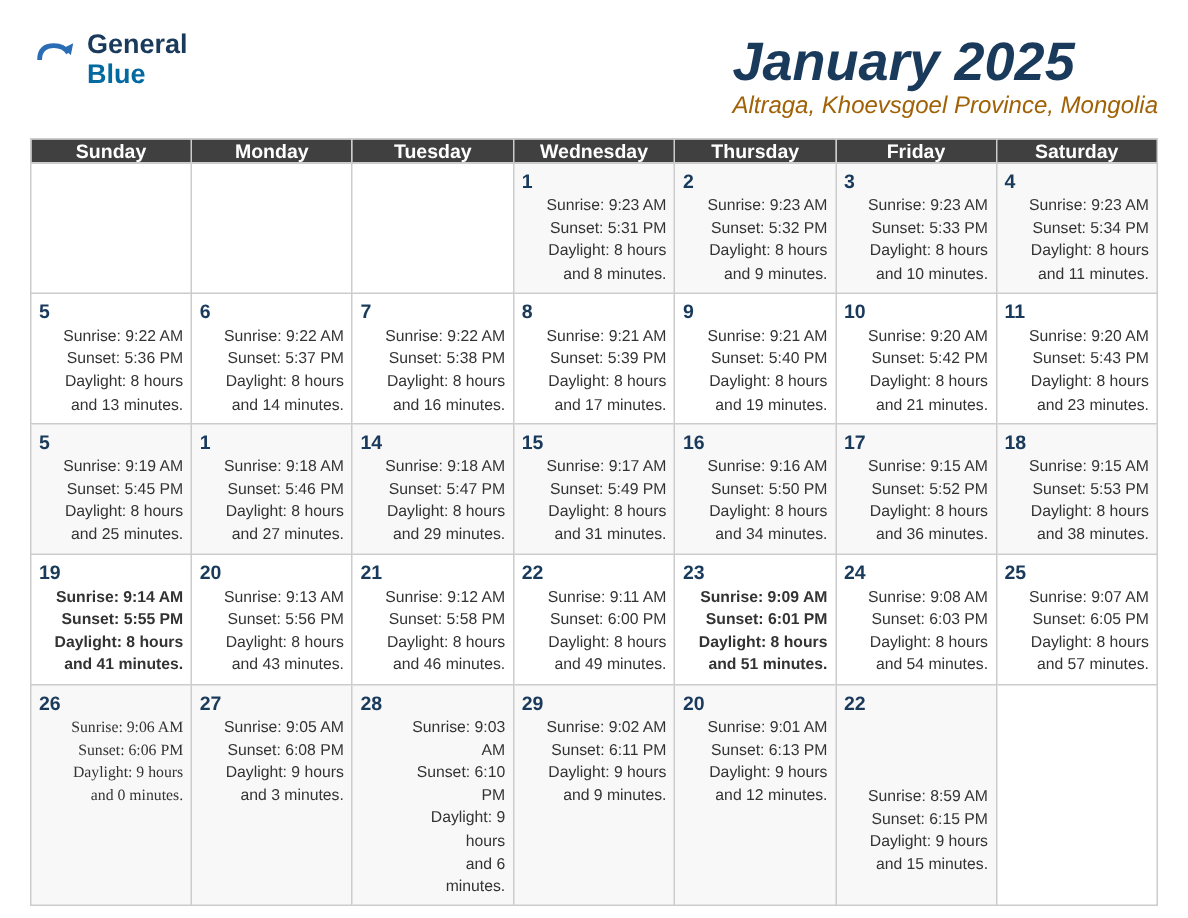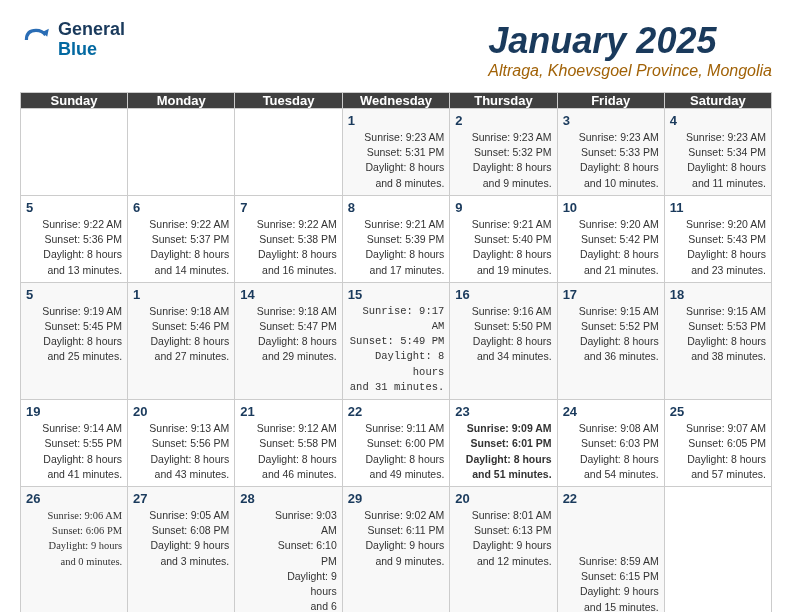--- a/index.html
+++ b/index.html
@@ -223,21 +223,21 @@
         </td>
         <td>
           <span class="day-num">14</span>
           <div class="day-info" style="white-space: pre-line;">Sunrise: 9:18 AM
 Sunset: 5:47 PM
 Daylight: 8 hours
 and 29 minutes.</div>
         </td>
         <td>
           <span class="day-num">15</span>
-          <div class="day-info" style="white-space: pre-line; font-family: Liberation Mono, monospace;">Sunrise: 9:17 AM
+          <div class="day-info" style="white-space: pre-line;">Sunrise: 9:17 AM
 Sunset: 5:49 PM
 Daylight: 8 hours
 and 31 minutes.</div>
         </td>
         <td>
           <span class="day-num">16</span>
           <div class="day-info" style="white-space: pre-line;">Sunrise: 9:16 AM
 Sunset: 5:50 PM
 Daylight: 8 hours
 and 34 minutes.</div>
@@ -253,21 +253,21 @@
           <span class="day-num">18</span>
           <div class="day-info" style="white-space: pre-line;">Sunrise: 9:15 AM
 Sunset: 5:53 PM
 Daylight: 8 hours
 and 38 minutes.</div>
         </td>
       </tr>
       <tr>
         <td>
           <span class="day-num">19</span>
-          <div class="day-info" style="white-space: pre-line;">Sunrise: 9:14 AM
+          <div class="day-info" style="white-space: pre-line; font-weight: bold;">Sunrise: 9:14 AM
 Sunset: 5:55 PM
 Daylight: 8 hours
 and 41 minutes.</div>
         </td>
         <td>
           <span class="day-num">20</span>
           <div class="day-info" style="white-space: pre-line;">Sunrise: 9:13 AM
 Sunset: 5:56 PM
 Daylight: 8 hours
 and 43 minutes.</div>
@@ -332,21 +332,21 @@
         </td>
         <td>
           <span class="day-num">29</span>
           <div class="day-info" style="white-space: pre-line;">Sunrise: 9:02 AM
 Sunset: 6:11 PM
 Daylight: 9 hours
 and 9 minutes.</div>
         </td>
         <td>
           <span class="day-num">20</span>
-          <div class="day-info" style="white-space: pre-line;">Sunrise: 8:01 AM
+          <div class="day-info" style="white-space: pre-line;">Sunrise: 9:01 AM
 Sunset: 6:13 PM
 Daylight: 9 hours
 and 12 minutes.</div>
         </td>
         <td>
           <span class="day-num">22</span>
           <div class="day-info" style="white-space: pre-line; margin-top: 48px;">Sunrise: 8:59 AM
 Sunset: 6:15 PM
 Daylight: 9 hours
 and 15 minutes.</div>

